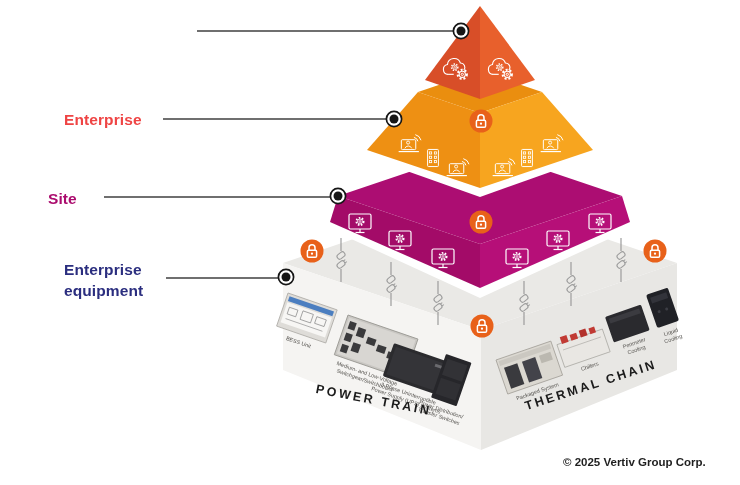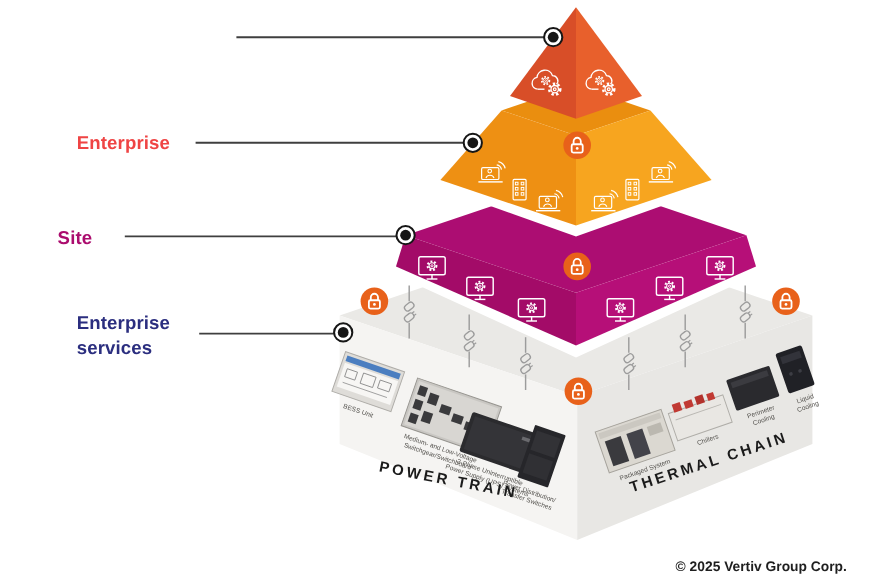--- a/index.html
+++ b/index.html
@@ -7,38 +7,38 @@
     position:relative;width:740px;height:485px;background:#ffffff;overflow:hidden;
     font-family:"Liberation Sans", sans-serif;
   }
   .stage svg{position:absolute;left:0;top:0;}
   .layer-label{position:absolute;font-weight:bold;font-size:15.5px;line-height:21px;letter-spacing:.1px;}
   .layer-label span{display:block;}
   .lbl-digital{left:64px;top:21px;color:#E4532B;}
   .lbl-enterprise{left:64px;top:109px;color:#ef4444;}
   .lbl-site{left:48px;top:188px;color:#AB0C6E;}
   .lbl-intelligent{left:64px;top:259px;color:#2B2E7F;}
-  .copyright{position:absolute;left:563px;top:456px;font-size:11.5px;font-weight:bold;color:#1F1F1F;margin-top:11px;}
+  .copyright{position:absolute;left:563px;top:456px;font-size:11.5px;font-weight:bold;color:#1F1F1F;}
   .prod-label{font-size:5.5px;fill:#55534F;}
   .chain-title{font-size:12.5px;font-weight:bold;letter-spacing:2.6px;fill:#1B1B1B;}
 </style>
 </head>
 <body>
 
 <div class="stage">
 
   <div class="layer-label lbl-enterprise">
     <span>Enterprise</span>
   </div>
   <div class="layer-label lbl-site">
     <span>Site</span>
   </div>
   <div class="layer-label lbl-intelligent">
     <span>Enterprise</span>
-    <span>services</span>
+    <span>equipment</span>
   </div>
 
   <svg width="740" height="485" viewBox="0 0 740 485">
     <defs>
       <g id="gear">
         <circle r="4.6" fill="none" stroke-dasharray="2 1.9" stroke-width="2.1"></circle>
         <circle r="3.1" fill="none" stroke-width="1.1"></circle>
         <circle r="1.15" fill="none" stroke-width="1"></circle>
       </g>
       <g id="icon-monitor-gear" fill="none">

